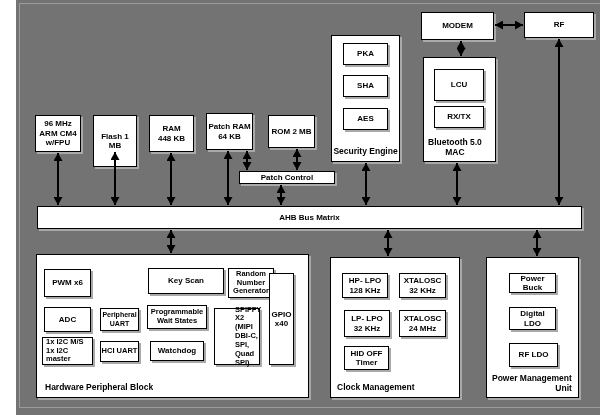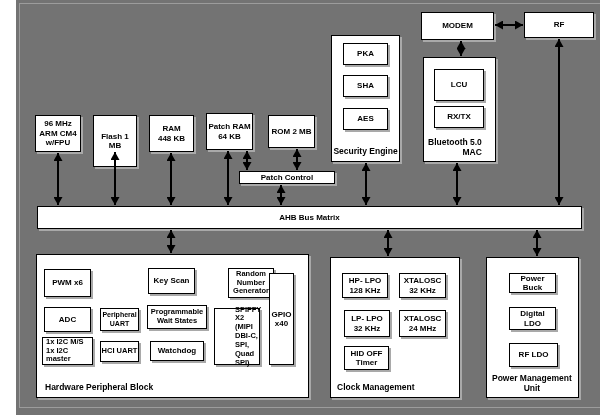--- a/index.html
+++ b/index.html
@@ -9,39 +9,39 @@
   }
   #frame{position:absolute;left:3px;top:3px;width:591px;height:403px;border:1px solid #9c9c9c;}
   .box{
     position:absolute;background:#fff;border:1.5px solid #000;
     box-shadow:2px 2px 0 #a9a9a9;box-sizing:border-box;
     display:flex;align-items:center;justify-content:center;
     text-align:center;font-weight:bold;font-size:8px;line-height:1.18;
     white-space:pre-line;
   }
   .container{align-items:flex-start;justify-content:flex-start;}
-  .ctitle{position:absolute;font-size:8.5px;font-weight:bold;line-height:1.15;white-space:pre-line;}
+  .ctitle{position:absolute;font-size:8.5px;font-weight:bold;line-height:1.15;white-space:pre-line;text-align:right;}
   .ctitle.center{left:0;right:0;text-align:center;}
   .left-text{justify-content:flex-start;text-align:left;}
   .sm{font-size:7.5px;}
   .xs{font-size:7px;}
   svg.wires{position:absolute;left:0;top:0;width:600px;height:415px;pointer-events:none;}
   svg.wires line{stroke:#000;stroke-width:2;}
 </style>
 </head>
 <body>
 
 <div id="stage">
   <div id="frame"></div>
 
   <div class="box" style="left:405px;top:12px;width:73px;height:28px">MODEM</div>
   <div class="box" style="left:508px;top:12px;width:70px;height:26px">RF</div>
 
   <div class="box container" style="left:407px;top:57px;width:73px;height:105px">
-    <div class="ctitle left-text" style="left:4px;bottom:3px;text-align:right">Bluetooth 5.0
+    <div class="ctitle left-text" style="left:4px;bottom:3px;text-align:center">Bluetooth 5.0
 MAC</div>
   </div>
   <div class="box" style="left:418px;top:69px;width:50px;height:32px">LCU</div>
   <div class="box" style="left:418px;top:106px;width:50px;height:22px">RX/TX</div>
 
   <div class="box container" style="left:315px;top:35px;width:69px;height:127px">
     <div class="ctitle center" style="bottom:4px">Security Engine</div>
   </div>
   <div class="box" style="left:327px;top:43px;width:45px;height:22px">PKA</div>
   <div class="box" style="left:327px;top:75px;width:45px;height:22px">SHA</div>
@@ -64,21 +64,21 @@
     <div class="ctitle" style="left:8px;bottom:4px">Hardware Peripheral Block</div>
   </div>
   <div class="box" style="left:28px;top:269px;width:47px;height:28px">PWM x6</div>
   <div class="box" style="left:28px;top:307px;width:47px;height:25px">ADC</div>
   <div class="box sm left-text" style="left:26px;top:337px;width:51px;height:28px;padding-left:3px">1x I2C M/S
 1x I2C
 master</div>
   <div class="box xs" style="left:84px;top:308px;width:39px;height:23px">Peripheral
 UART</div>
   <div class="box sm" style="left:84px;top:341px;width:39px;height:21px">HCI UART</div>
-  <div class="box" style="left:132px;top:268px;width:47px;height:26px">Key Scan</div>
+  <div class="box" style="left:132px;top:268px;width:76px;height:26px">Key Scan</div>
   <div class="box sm" style="left:131px;top:305px;width:60px;height:24px">Programmable
 Wait States</div>
   <div class="box" style="left:134px;top:341px;width:54px;height:20px">Watchdog</div>
   <div class="box sm" style="left:212px;top:268px;width:46px;height:30px">Random
 Number
 Generator</div>
   <div class="box sm left-text" style="left:198px;top:308px;width:46px;height:57px;padding-left:20px">SPIFFY X2
 (MIPI
 DBI-C, SPI,
 Quad SPI)</div>

